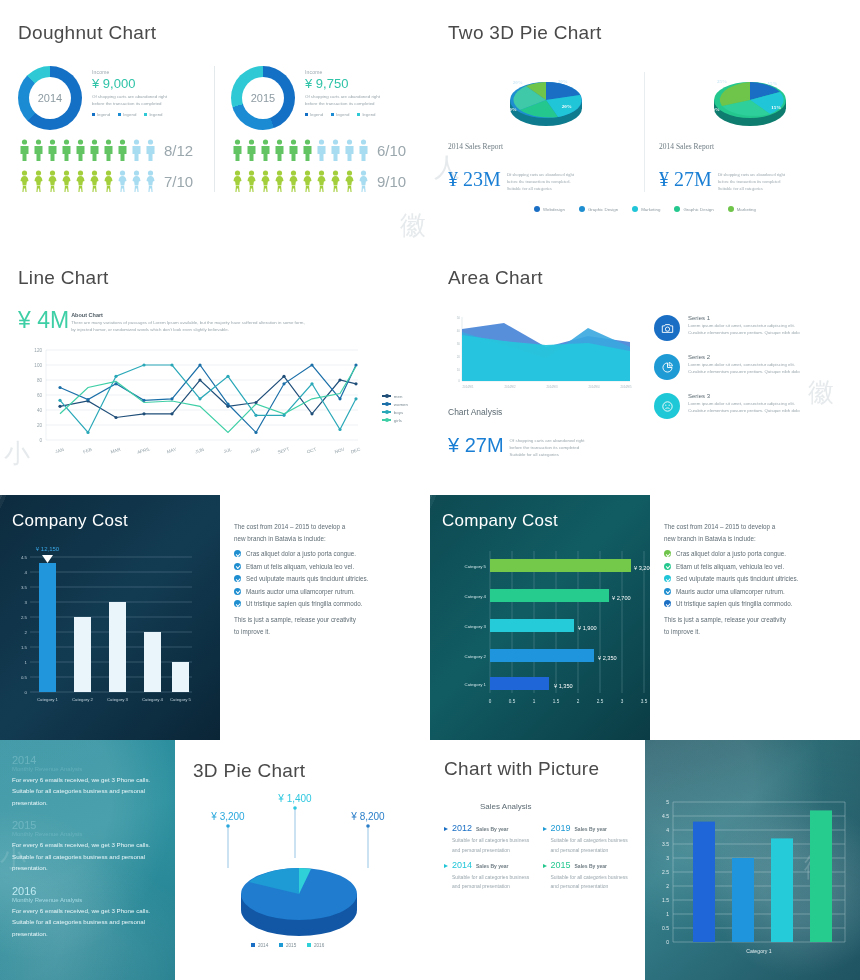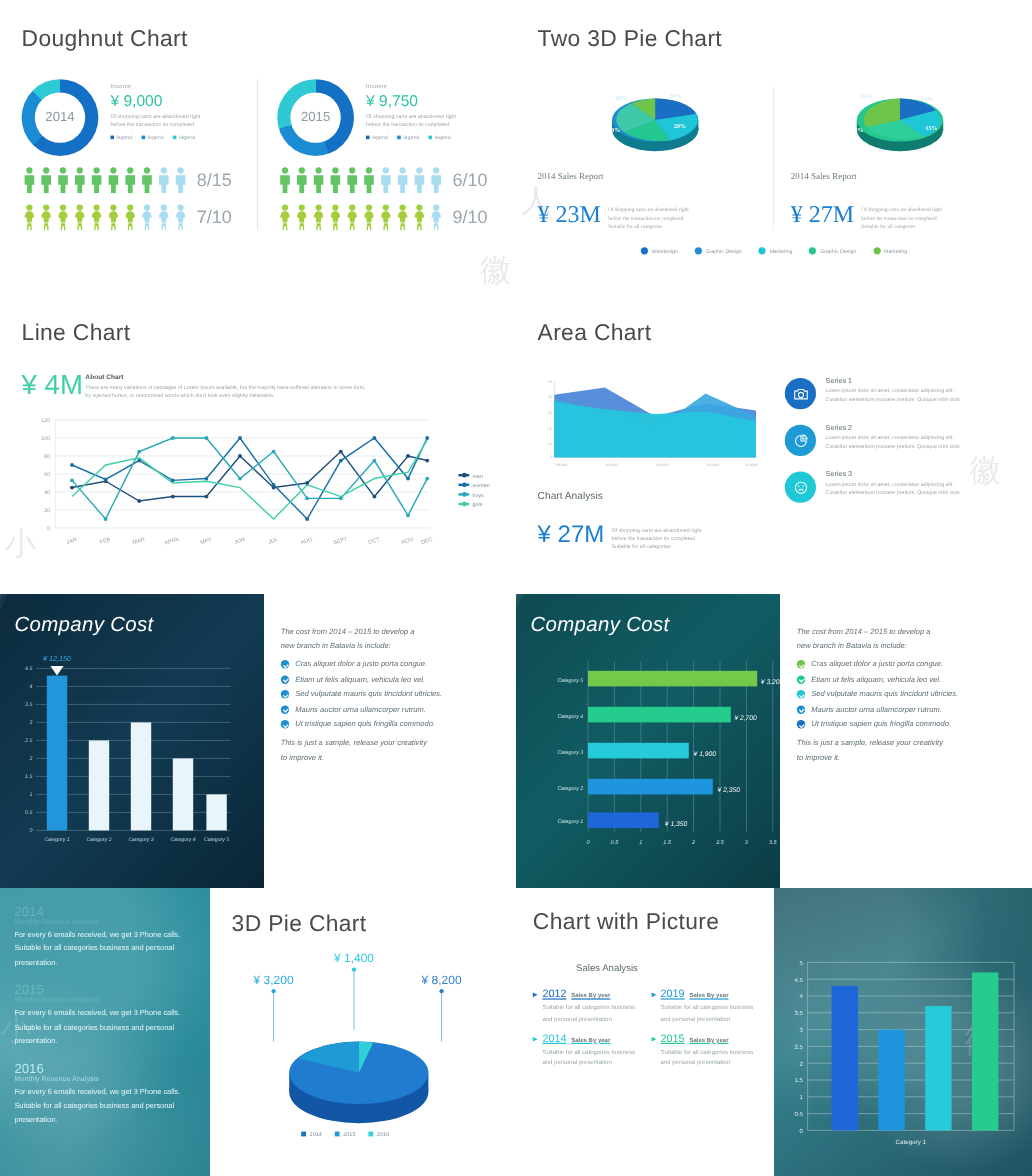--- a/index.html
+++ b/index.html
@@ -67,21 +67,21 @@
   .p4 { padding:22px 18px; }
   .area-wrap { display:flex; margin-top:24px; gap:16px; }
   .area-left { width:190px; }
   .ca-title { font-size:8.5px; color:#5d6b73; margin-top:8px; }
   .series-list { flex:1; padding-top:2px; }
   .series-item { display:flex; gap:8px; margin-bottom:13px; }
   .s-icon { width:26px; height:26px; border-radius:50%; flex:none; display:flex; align-items:center; justify-content:center; }
   .s-body h5 { font-size:6px; color:#5d6b73; font-weight:400; margin-bottom:2px; }
 
   
-  .cc { display:flex; height:100%;font-style:italic; }
+  .cc { display:flex; height:100%; }
   .cc-dark { width:220px; position:relative; color:#fff; padding:16px 12px 10px; }
   .cc-dark.a { background:linear-gradient(135deg,#0d2b3e 0%,#123b52 50%,#0a2536 100%); }
   .cc-dark.b { background:linear-gradient(135deg,#0e4a52 0%,#115c63 45%,#0b3c45 100%); }
   .cc-dark::before { content:""; position:absolute; inset:0;
     background:
       linear-gradient(115deg, rgba(255,255,255,.08) 0 2px, transparent 2px 40px),
       linear-gradient(115deg, rgba(255,255,255,.05) 0 6px, transparent 6px 70px);
     pointer-events:none; }
   .cc-title { font-size:17px; font-weight:300; position:relative; z-index:2; letter-spacing:.3px; }
   .cc-right { flex:1; padding:26px 14px 10px 14px; }
@@ -103,21 +103,21 @@
   .yr-block .yr { font-size:11px; font-weight:300; color:#bfeaf2; }
   .yr-block .sub { font-size:6px; color:#a6dbe5; margin-bottom:3px; }
   .yr-block.fade { opacity:.28; }
   .p7-right { flex:1; padding:20px 18px; position:relative; }
 
   
   .p8 { display:flex; height:100%; }
   .p8-left { width:215px; padding:18px 14px; }
   .sa-title { font-size:8px; color:#5d6b73;padding-left:36px; }
   .yr-grid { display:grid; grid-template-columns:1fr 1fr; gap:4px 10px; margin-top:12px; }
-  .yr-cell .hd { display:flex; align-items:baseline; gap:4px;text-decoration:underline; }
+  .yr-cell .hd { display:flex; align-items:baseline; gap:4px; }
   .yr-cell .tri { width:0;height:0;border-left:4px solid currentColor;border-top:2.6px solid transparent;border-bottom:2.6px solid transparent; }
   .yr-cell .y { font-size:9px; font-weight:300; }
   .yr-cell .sb { font-size:5px; color:#6d7b82; font-weight:bold; }
   .yr-cell p { font-size:5px; color:#9aa7ad; line-height:1.95; margin-top:3px; padding-left:8px; }
   .p8-right { flex:1; position:relative; background:linear-gradient(140deg,#2c6a78 0%,#35808c 35%,#1f5361 100%); overflow:hidden; }
   .p8-right::before { content:""; position:absolute; inset:0;
     background:
       radial-gradient(ellipse at 72% 62%, rgba(255,255,255,.14) 0 16%, transparent 42%),
       radial-gradient(ellipse at 25% 18%, rgba(255,255,255,.12) 0 24%, transparent 55%),
       linear-gradient(200deg, rgba(0,0,0,.18), transparent 60%); }
@@ -186,21 +186,21 @@
               </svg>
             <svg class="person" viewBox="0 0 12 22">
                 <circle cx="6" cy="3" r="2.6" fill="#a8dcf0"></circle>
                 <path d="M2 7h8v8H8v7H4v-7H2z" fill="#a8dcf0"></path>
               </svg>
             <svg class="person" viewBox="0 0 12 22">
                 <circle cx="6" cy="3" r="2.6" fill="#a8dcf0"></circle>
                 <path d="M2 7h8v8H8v7H4v-7H2z" fill="#a8dcf0"></path>
               </svg>
           </div>
-          <div class="ratio">8/15</div>
+          <div class="ratio">8/12</div>
         </div>
         <div class="people-row">
           <div class="people">
             <svg class="person" viewBox="0 0 12 22">
                 <circle cx="6" cy="3" r="2.6" fill="#a4cf3c"></circle>
                 <path d="M6 6c2.4 0 3.6 1.6 4 5l-1.6.5-.6 4H4.2l-.6-4L2 11c.4-3.4 1.6-5 4-5z" fill="#a4cf3c"></path>
                 <path d="M4.4 16h3.2l.5 6H7l-.4-3.4h-1.2L5 22H3.9z" fill="#a4cf3c"></path>
               </svg>
             <svg class="person" viewBox="0 0 12 22">
                 <circle cx="6" cy="3" r="2.6" fill="#a4cf3c"></circle>

